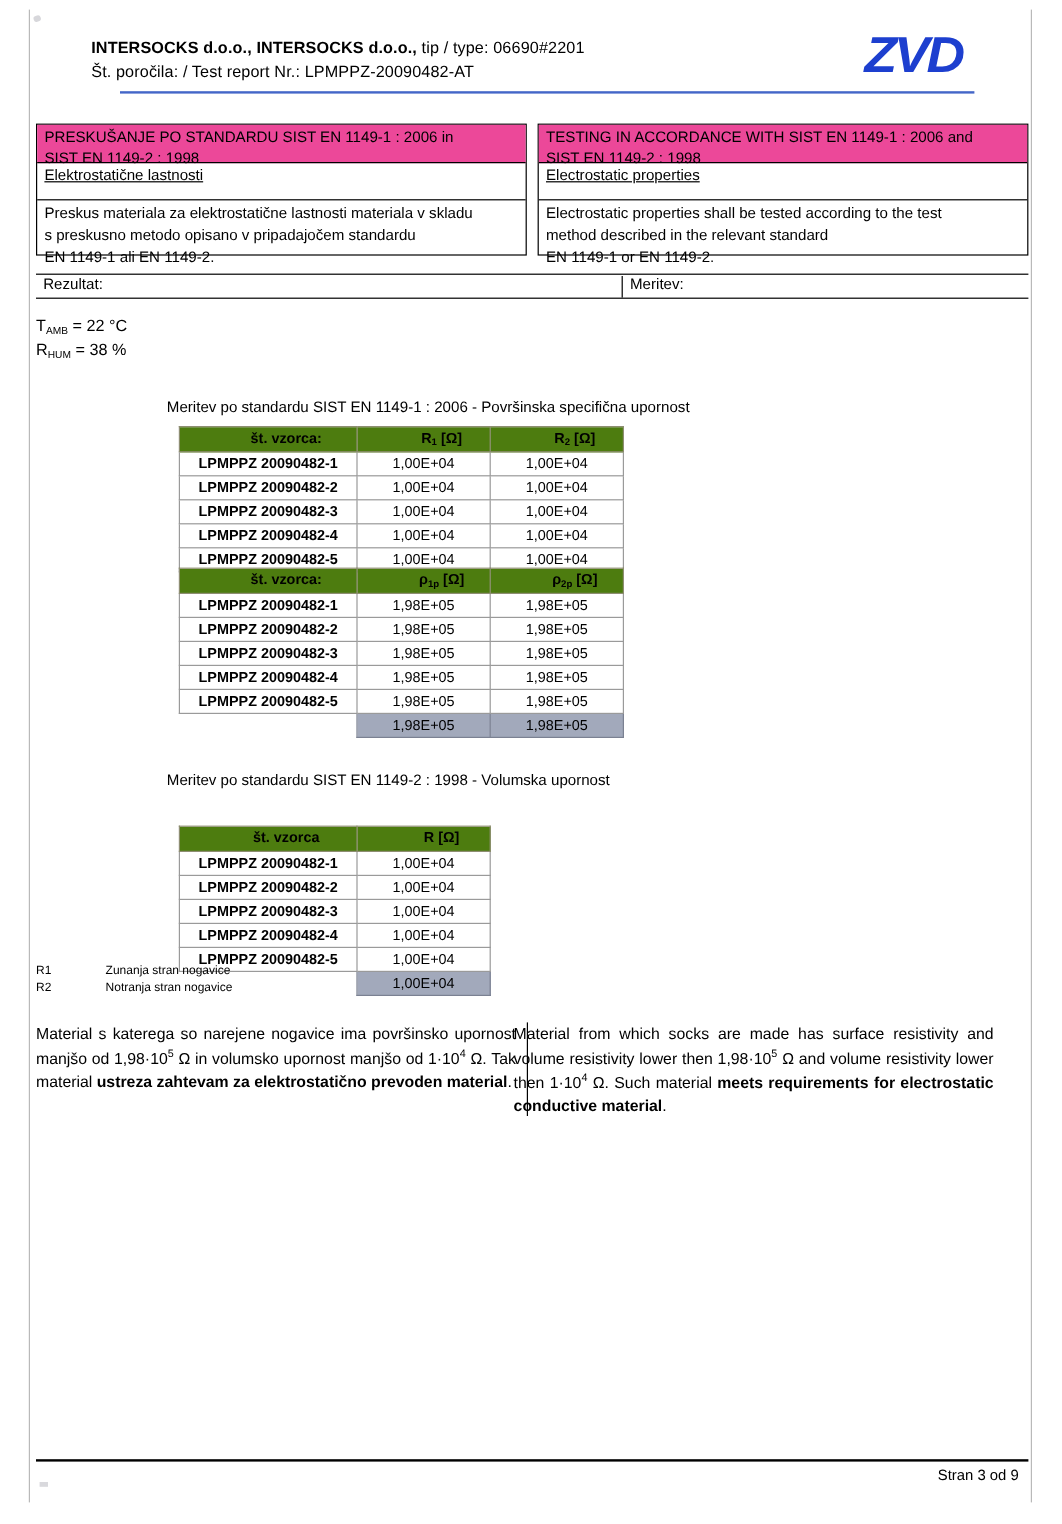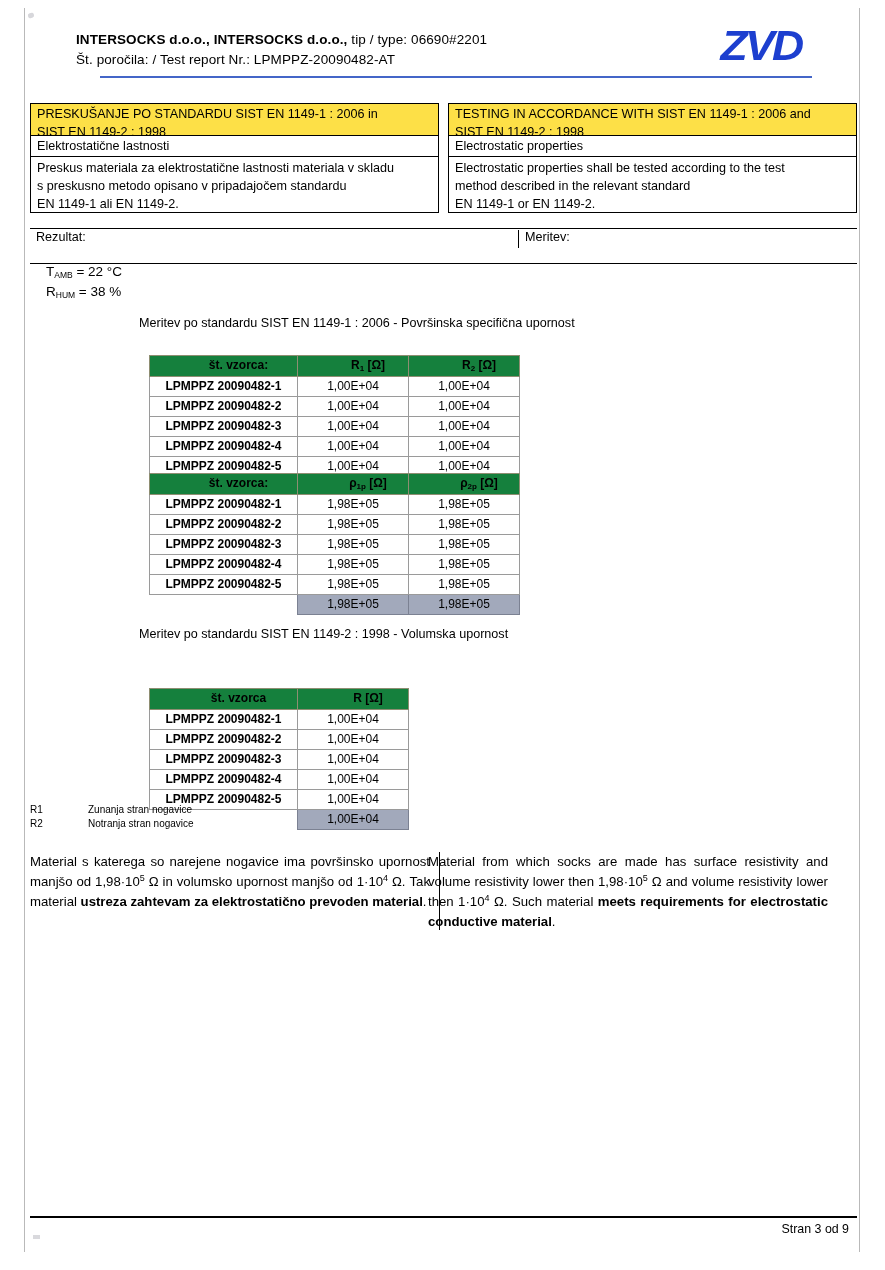--- a/index.html
+++ b/index.html
@@ -98,89 +98,90 @@
   .std-col.right { left: 418px; }
 
   .std-cell {
     box-sizing: border-box;
     padding: 2px 5px 2px 6px;
     font-size: 12.6px;
     line-height: 1.42;
     border-bottom: 1.4px solid #000;
   }
   .std-cell.title {
-    background: #fde047;
+    background: #ec4899;
     height: 32px;
     font-weight: 400;
   }
-  .std-cell.subtitle { height: 21px; }
+  .std-cell.subtitle { height: 31px; text-decoration: underline; }
   .std-cell.body {
     border-bottom: none;
     height: 55px;
     padding-top: 3px;
   }
   .std-cell .l { display: block; white-space: nowrap; }
 
   
   .result-bar {
     position: absolute;
     left: 30px;
     top: 228px;
     width: 827px;
-    height: 36px;
+    height: 21px;
     border-top: 1.8px solid #000;
     border-bottom: 1.8px solid #000;
     box-sizing: border-box;
   }
   .result-bar .cell {
     position: absolute;
     top: 1px;
     font-size: 12.6px;
     padding-left: 6px;
   }
   .result-bar .cell.l { left: 0; }
   .result-bar .cell.r { left: 488px; border-left: 1.8px solid #000; height: 18px; }
 
   
   .ambient {
     position: absolute;
-    left: 46px;
+    left: 30px;
     top: 262px;
     font-size: 13.5px;
     line-height: 1.5;
   }
   .ambient sub { font-size: 8.5px; vertical-align: baseline; position: relative; top: 2px; }
 
   
   .meas-head {
     position: absolute;
     font-size: 12.6px;
     line-height: 1.42;
     white-space: nowrap;
+    margin-top: 16px;
   }
   .meas-head .l { display: block; }
 
   
   table.data {
     position: absolute;
     border-collapse: collapse;
     font-size: 12px;
     table-layout: fixed;
   }
   table.data th,
   table.data td {
     border: 1px solid #9a9a9a;
     padding: 1px 2px 2px;
     text-align: center;
     height: 16px;
     line-height: 1.18;
     font-weight: 400;
   }
   table.data th {
-    background: #15803d;
+    background: #4d7c0f;
     font-weight: 700;
     border: 1px solid #8e8e72;
     height: 17px;
     padding-left: 32px;
   }
   table.data td.sample { font-weight: 700; }
   table.data tr.summary td {
     background: #a2a9bb;
     font-weight: 400;
     border-color: #7b8192;

